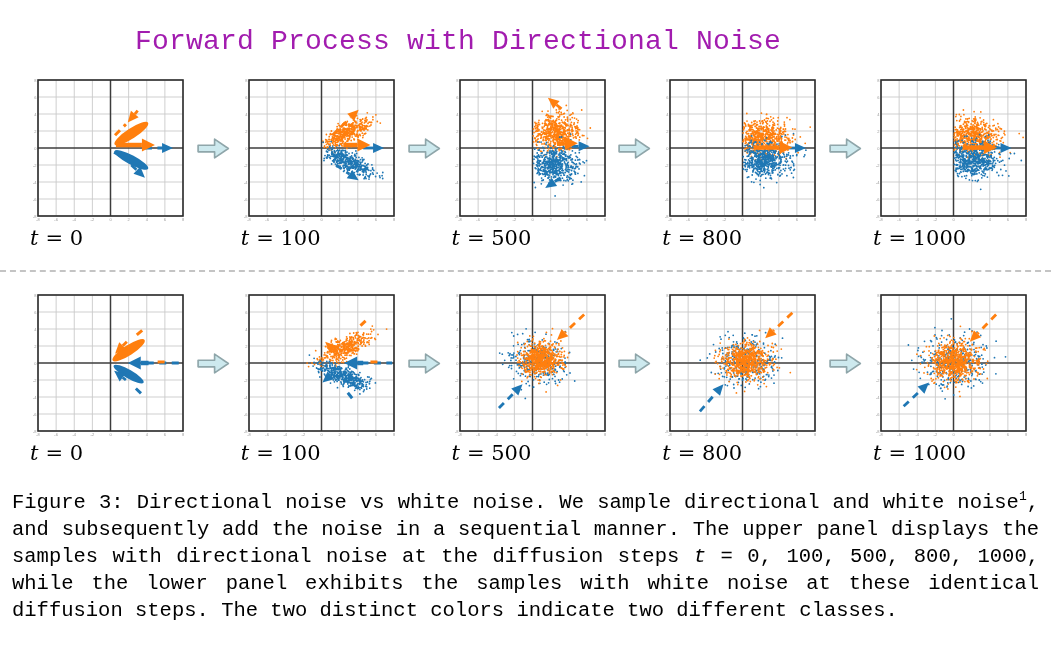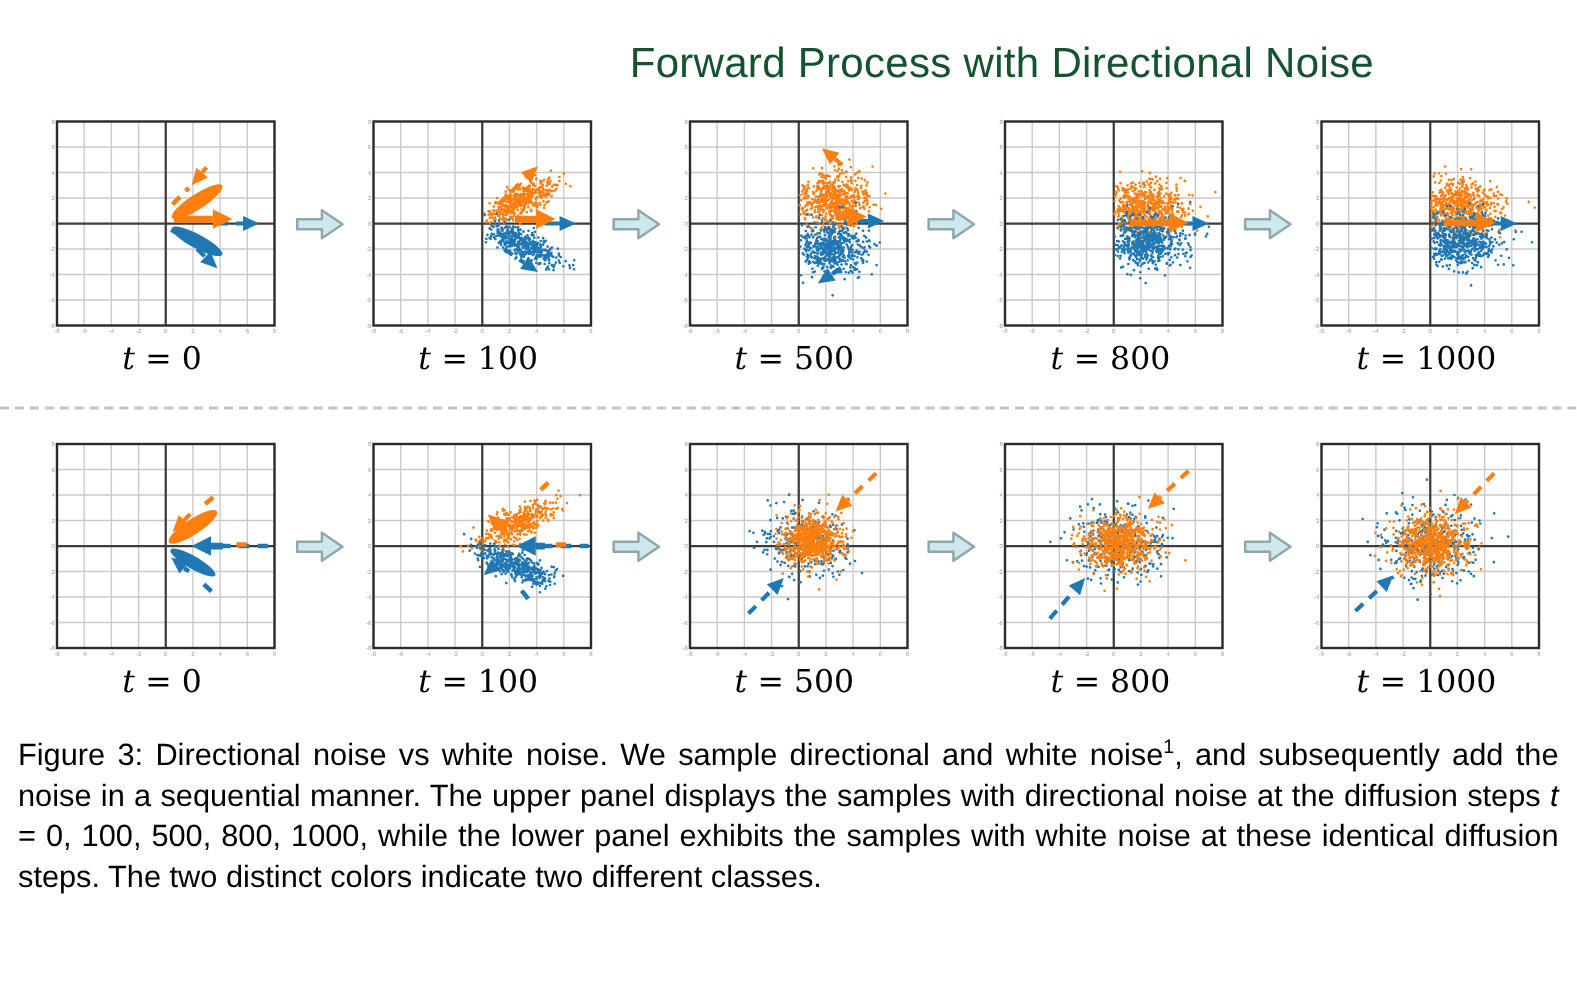--- a/index.html
+++ b/index.html
@@ -1,33 +1,33 @@
 <!DOCTYPE html>
 <html><head>
 <meta charset="utf-8">
 <style>
   html,body{margin:0;padding:0;background:#fff;}
   .page{position:relative;width:1051px;height:661px;background:#fff;overflow:hidden;
         font-family:"Liberation Sans",sans-serif;}
-  .sec-title{width:916px;margin:0;text-align:right;font-family:Liberation Sans, sans-serif;
-             font-size:28px;font-weight:400;color:#14532d;letter-spacing:.2px;}
+  .sec-title{width:916px;margin:0;text-align:center;font-family:Liberation Mono, monospace;
+             font-size:28px;font-weight:400;color:#a21caf;letter-spacing:.2px;}
   .sec-title.top{padding-top:26px;}
   .sec-title.bottom{margin-top:6px;}
   .row{display:flex;align-items:flex-start;justify-content:space-between;
        padding:0 22px 0 30px;margin-top:20px;}
   .panel{width:156px;flex:0 0 auto;}
   svg.plot{display:block;width:156px;height:146px;}
-  .plabel{margin-top:3px;text-align:center;font-family:"DejaVu Serif","Liberation Serif",serif;
+  .plabel{margin-top:3px;text-align:left;font-family:"DejaVu Serif","Liberation Serif",serif;
           font-size:21px;color:#000;}
   .plabel i{font-style:italic;font-family:"DejaVu Serif",serif;}
   .plabel .eq{margin-left:7px;}
   .sarrow{width:33px;height:27px;margin-top:58px;flex:0 0 auto;}
   .sarrow path{fill:#cde9ee;stroke:#8fa6aa;stroke-width:1.5;stroke-linejoin:round;}
   .divider{border-top:2px dashed #c4c4c4;height:0;margin:20px 0 8px 0;}
-  .caption{margin:24px 12px 0 12px;font-family:Liberation Sans, sans-serif;font-size:20.5px;
+  .caption{margin:24px 12px 0 12px;font-family:Liberation Mono, monospace;font-size:20.5px;
            line-height:1.32;color:#000;text-align:justify;}
   .caption sup{font-size:13px;line-height:0;}
   .caption i{font-style:italic;}
 </style>
 </head>
 <body>
 
 <div class="page">
 
   <h2 class="sec-title top">Forward Process with Directional Noise</h2>

